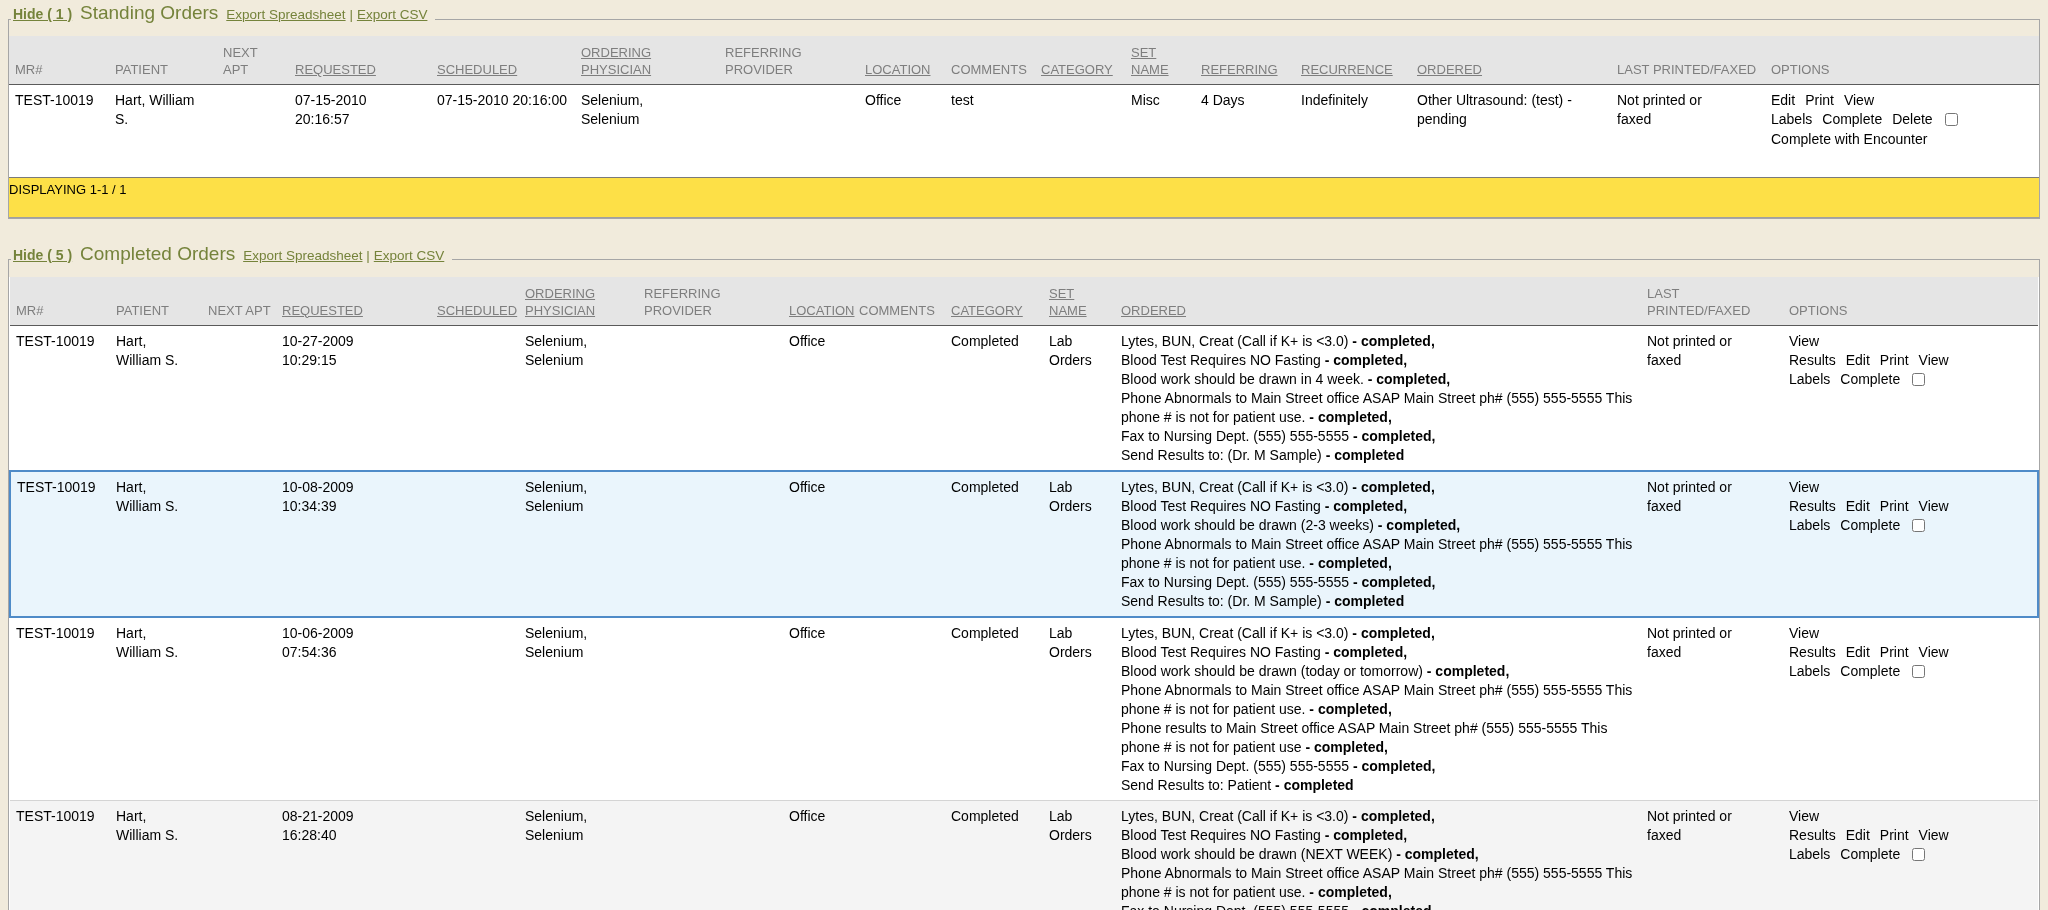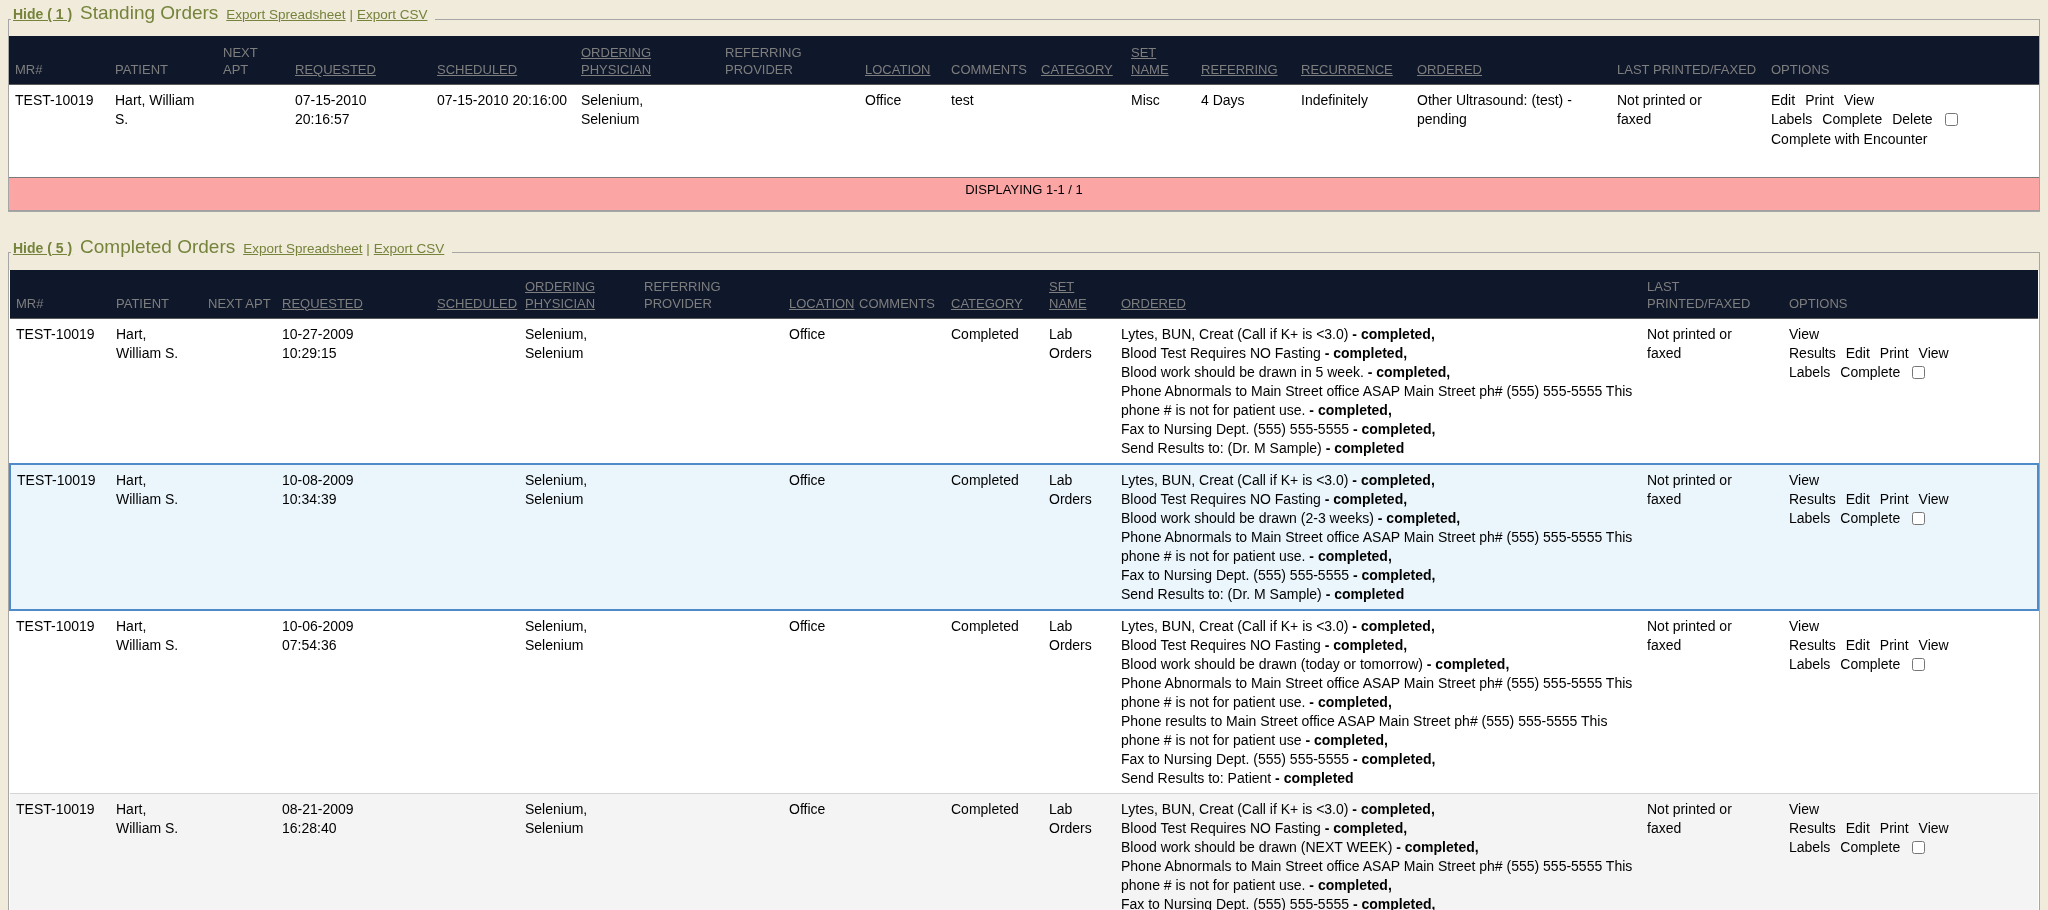--- a/index.html
+++ b/index.html
@@ -20,21 +20,21 @@
   fieldset.sec + fieldset.sec { margin-top:24px; }
 
   legend { margin-left:2px; padding:0 8px 12px 2px; white-space:nowrap; }
   .hide-link { color:var(--accent); font-weight:bold; text-decoration:underline; font-size:14px; cursor:pointer; }
   .sec-title { color:var(--accent); font-size:19px; margin:0 4px; }
   .exp-link { color:var(--accent); text-decoration:underline; font-size:13.5px; cursor:pointer; }
   .sep { color:var(--accent); font-size:13.5px; }
 
   table { width:100%; border-collapse:collapse; background:#fff; table-layout:fixed; }
   thead th {
-    background:#0f172a; color:var(--header-text,#7E7E7E);
+    background:#e5e5e5; color:var(--header-text,#7E7E7E);
     font-weight:normal; font-size:13px; line-height:17px;
     text-align:left; vertical-align:bottom;
     padding:8px 4px 6px 6px;
     border-bottom:1px solid #5A5A5A;
   }
   .sort-link { color:inherit; text-decoration:underline; cursor:pointer; }
 
   tbody td {
     vertical-align:top;
     padding:6px 8px 5px 6px;
@@ -54,25 +54,25 @@
   .col-last_printed { padding-right:26px; }
   .col-options { padding-right:56px; }
 
   .ord-line b { font-weight:bold; }
 
   .opt-link { color:#000; text-decoration:none; margin-right:10px; cursor:pointer; }
   .opt-link.block { display:block; margin-top:1px; }
   .col-options input[type="checkbox"] { margin:0 0 0 2px; vertical-align:-2px; width:13px; height:13px; }
 
   .table-footer {
-    background:#fca5a5;
+    background:#fde047;
     border-top:1px solid #7A7A7A;
     border-bottom:1px solid #A0A0A0;
-    text-align:center; font-size:13px; line-height:16px;
-    padding:4px 0 12px 0;
+    font-size:13px; line-height:16px;
+    padding:4px 0 19px 0;
   }
 </style>
 </head>
 <body>
 
 <div class="wrap">
 
   <fieldset class="sec" data-section="0">
     <legend>
       <a class="hide-link">Hide ( 1 )</a>
@@ -198,21 +198,21 @@
             <td class="col-scheduled"></td>
             <td class="col-ordering_physician">Selenium, Selenium</td>
             <td class="col-referring_provider"></td>
             <td class="col-location">Office</td>
             <td class="col-comments"></td>
             <td class="col-category">Completed</td>
             <td class="col-set_name">Lab Orders</td>
             <td class="col-ordered">
               <div class="ord-line"><span>Lytes, BUN, Creat (Call if K+ is &lt;3.0)</span> <b>- completed,</b></div>
               <div class="ord-line"><span>Blood Test Requires NO Fasting</span> <b>- completed,</b></div>
-              <div class="ord-line"><span>Blood work should be drawn in 5 week.</span> <b>- completed,</b></div>
+              <div class="ord-line"><span>Blood work should be drawn in 4 week.</span> <b>- completed,</b></div>
               <div class="ord-line"><span>Phone Abnormals to Main Street office ASAP Main Street ph# (555) 555-5555 This phone # is not for patient use.</span> <b>- completed,</b></div>
               <div class="ord-line"><span>Fax to Nursing Dept. (555) 555-5555</span> <b>- completed,</b></div>
               <div class="ord-line"><span>Send Results to: (Dr. M Sample)</span> <b>- completed</b></div>
             </td>
             <td class="col-last_printed">Not printed or faxed</td>
             <td class="col-options"><a class="opt-link">View Results</a><a class="opt-link">Edit</a><a class="opt-link">Print</a><a class="opt-link">View Labels</a><a class="opt-link">Complete</a><input type="checkbox" style=""></td>
           </tr>
           <tr class="hl">
             <td class="col-mr">TEST-10019</td>
             <td class="col-patient">Hart, William S.</td>

